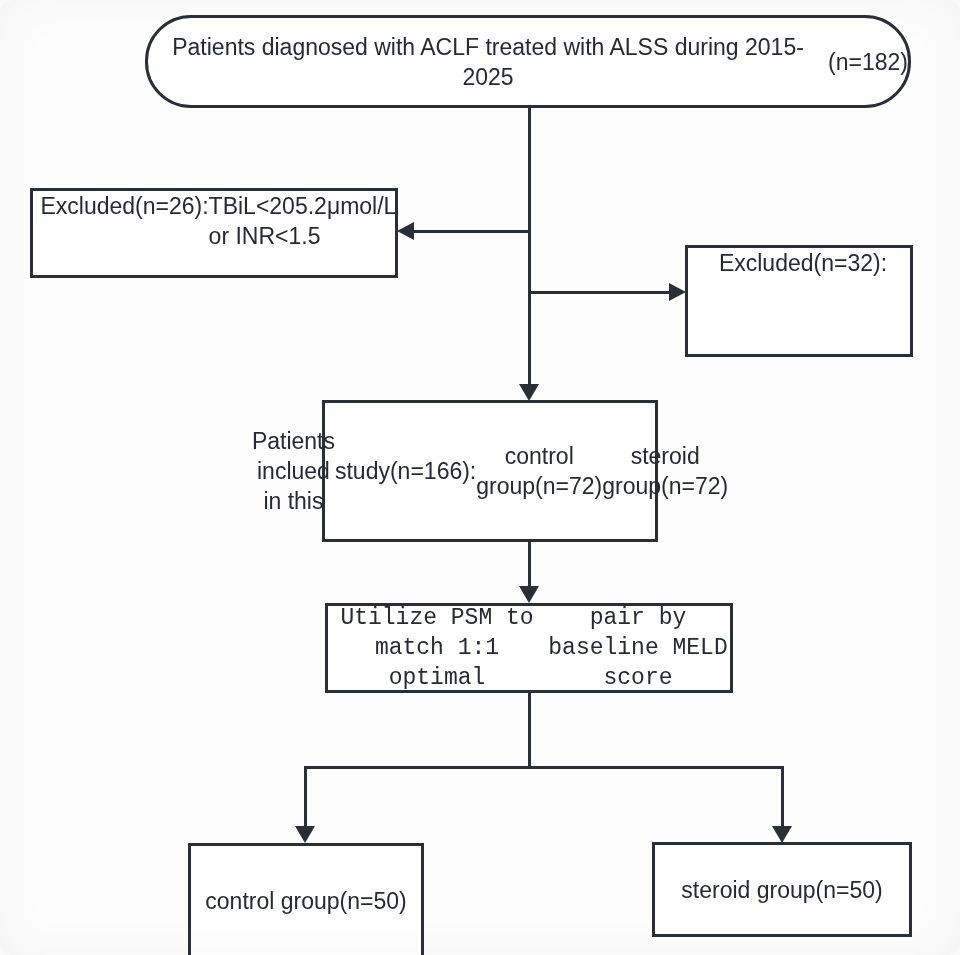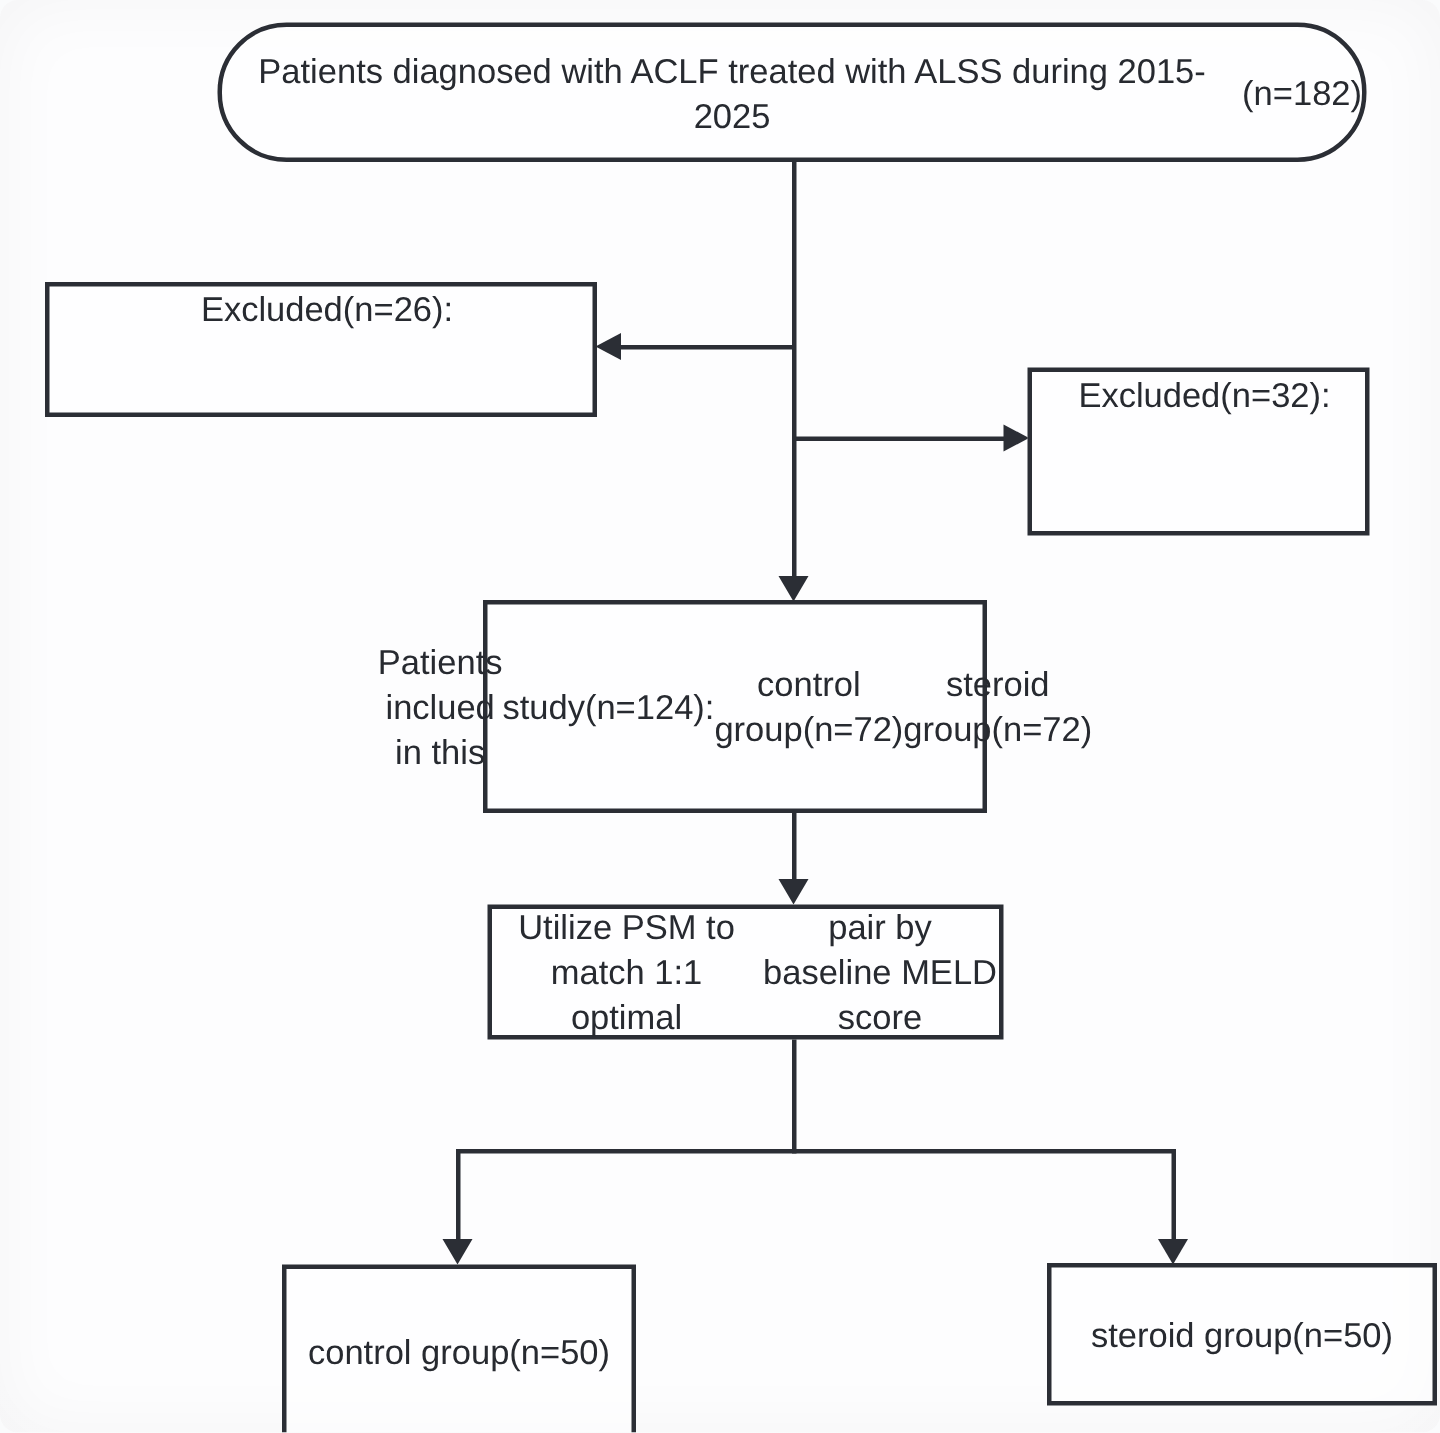--- a/index.html
+++ b/index.html
@@ -45,23 +45,23 @@
   .arr { position: absolute; width: 0; height: 0; }
   .arr-down  { border-left: 10px solid transparent; border-right: 10px solid transparent; border-top: 17px solid var(--line); }
   .arr-left  { border-top: 9px solid transparent; border-bottom: 9px solid transparent; border-right: 17px solid var(--line); }
   .arr-right { border-top: 9px solid transparent; border-bottom: 9px solid transparent; border-left: 17px solid var(--line); }
 
   
   #enrollment { left: 145px; top: 15px;  width: 766px; height: 93px; }
   #excl-left  { left: 30px;  top: 188px; width: 368px; height: 90px; }
   #excl-right { left: 685px; top: 245px; width: 228px; height: 112px; }
   #included   { left: 322px; top: 400px; width: 336px; height: 142px; text-align: center; }
-  #psm        { left: 325px; top: 603px; width: 344px; height: 90px; }
+  #psm        { left: 325px; top: 603px; width: 408px; height: 90px; font-family: Liberation Mono, monospace; }
   #ctrl       { left: 188px; top: 843px; width: 236px; height: 116px; }
-  #ster       { left: 652px; top: 842px; width: 260px; height: 95px; margin-left: 46px; }
+  #ster       { left: 652px; top: 842px; width: 260px; height: 95px; }
 
   
   #v-main     { left: 528px; top: 107px; height: 282px; }
   #a-included { left: 519px; top: 384px; }
   #h-left     { left: 412px; top: 230px; width: 118px; }
   #a-left     { left: 397px; top: 222px; }
   #h-right    { left: 530px; top: 291px; width: 141px; }
   #a-right    { left: 669px; top: 283px; }
   #v-mid      { left: 528px; top: 542px; height: 46px; }
   #a-psm      { left: 519px; top: 586px; }
@@ -82,31 +82,32 @@
     <span>(n=182)</span>
   </div>
 
   <div class="vline" id="v-main"></div>
   <div class="arr arr-down" id="a-included"></div>
 
   <div class="hline" id="h-left"></div>
   <div class="arr arr-left" id="a-left"></div>
   <div class="box lefted" id="excl-left">
     <span>Excluded(n=26):</span>
+    <span>TBiL&lt;205.2μmol/L or INR&lt;1.5</span>
   </div>
 
   <div class="hline" id="h-right"></div>
   <div class="arr arr-right" id="a-right"></div>
   <div class="box lefted" id="excl-right">
     <span>Excluded(n=32):</span>
   </div>
 
   <div class="box centered" id="included">
     <span>Patients inclued in this</span>
-    <span>study(n=124):</span>
+    <span>study(n=166):</span>
     <span>control group(n=72)</span>
     <span>steroid group(n=72)</span>
   </div>
 
   <div class="vline" id="v-mid"></div>
   <div class="arr arr-down" id="a-psm"></div>
 
   <div class="box centered" id="psm">
     <span>Utilize PSM to match 1:1 optimal</span>
     <span>pair by baseline MELD score</span>

